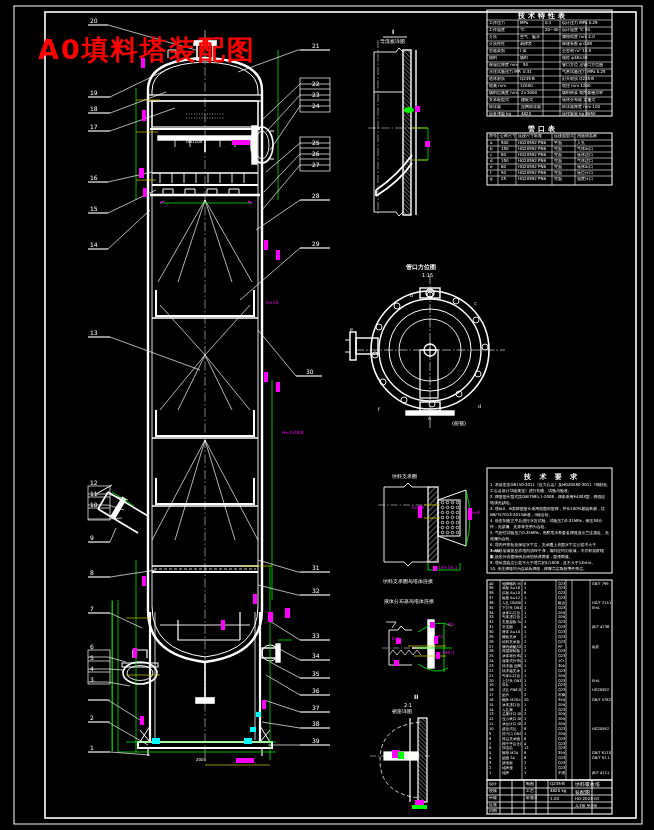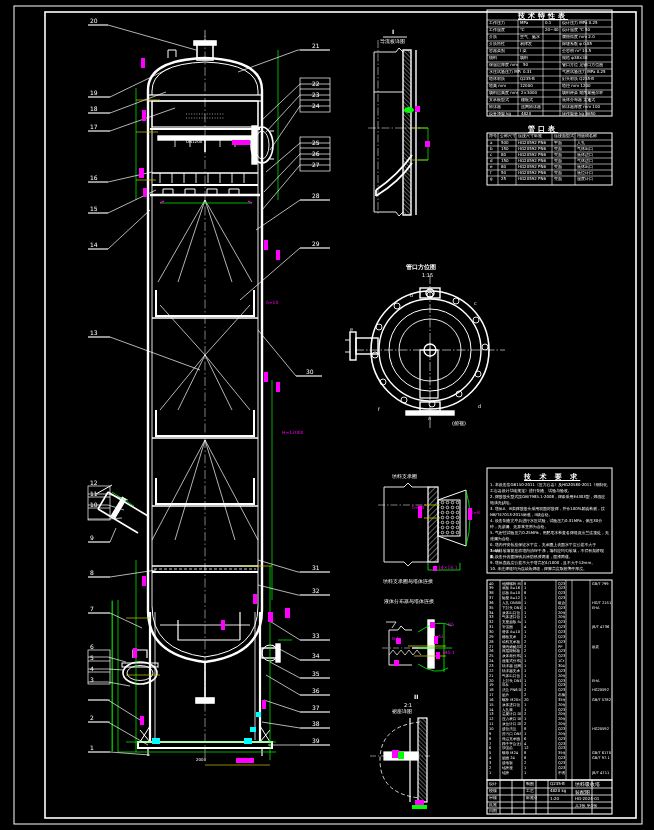--- a/index.html
+++ b/index.html
@@ -13,21 +13,21 @@
        font-family:"DejaVu Sans","Liberation Sans",sans-serif;}
   .bal{position:absolute;color:#ffffff;font-size:6px;line-height:7px;
        white-space:nowrap;font-family:"DejaVu Sans",sans-serif;}
   .vtxt{position:absolute;color:#ffffff;font-size:5px;white-space:nowrap;
         line-height:6px;font-family:"DejaVu Sans",sans-serif;}
   .vtxtb{position:absolute;color:#ffffff;font-size:6px;font-weight:bold;
          white-space:nowrap;line-height:7px;}
   .dim{position:absolute;color:#ff00ff;font-size:4.5px;white-space:nowrap;
        line-height:5px;font-family:"DejaVu Sans",sans-serif;}
   .tblcap{position:absolute;color:#ffffff;font-size:7px;font-weight:bold;
-          letter-spacing:3px;white-space:nowrap;text-decoration:underline;}
+          letter-spacing:3px;white-space:nowrap;}
   .trow{position:absolute;color:#ffffff;font-size:4px;white-space:nowrap;
         line-height:4.6px;overflow:hidden;
         font-family:"DejaVu Sans",sans-serif;}
   .treq{position:absolute;color:#ffffff;font-size:3.9px;line-height:5.6px;
         font-family:"DejaVu Sans",sans-serif;}
 </style>
 </head>
 <body>
 
 <div id="canvas">
@@ -579,20 +579,21 @@
     <line x1="500" y1="780" x2="500" y2="814"></line>
     <line x1="512" y1="780" x2="512" y2="814"></line>
     <line x1="524" y1="780" x2="524" y2="814"></line>
     <line x1="536" y1="780" x2="536" y2="814"></line>
     <line x1="548" y1="780" x2="548" y2="814"></line>
     <line x1="572" y1="780" x2="572" y2="814"></line>
     <line x1="592" y1="780" x2="592" y2="814"></line>
   </g>
 </svg>
 
+<div class="ttl" style="left:38px;top:32px;">A0填料塔装配图</div>
 
 <div class="bal" style="left:90px;top:17px;">20</div>
 <div class="bal" style="left:90px;top:89px;">19</div>
 <div class="bal" style="left:90px;top:105px;">18</div>
 <div class="bal" style="left:90px;top:123px;">17</div>
 <div class="bal" style="left:90px;top:174px;">16</div>
 <div class="bal" style="left:90px;top:205px;">15</div>
 <div class="bal" style="left:90px;top:241px;">14</div>
 <div class="bal" style="left:90px;top:329px;">13</div>
 <div class="bal" style="left:90px;top:479px;">12</div>

